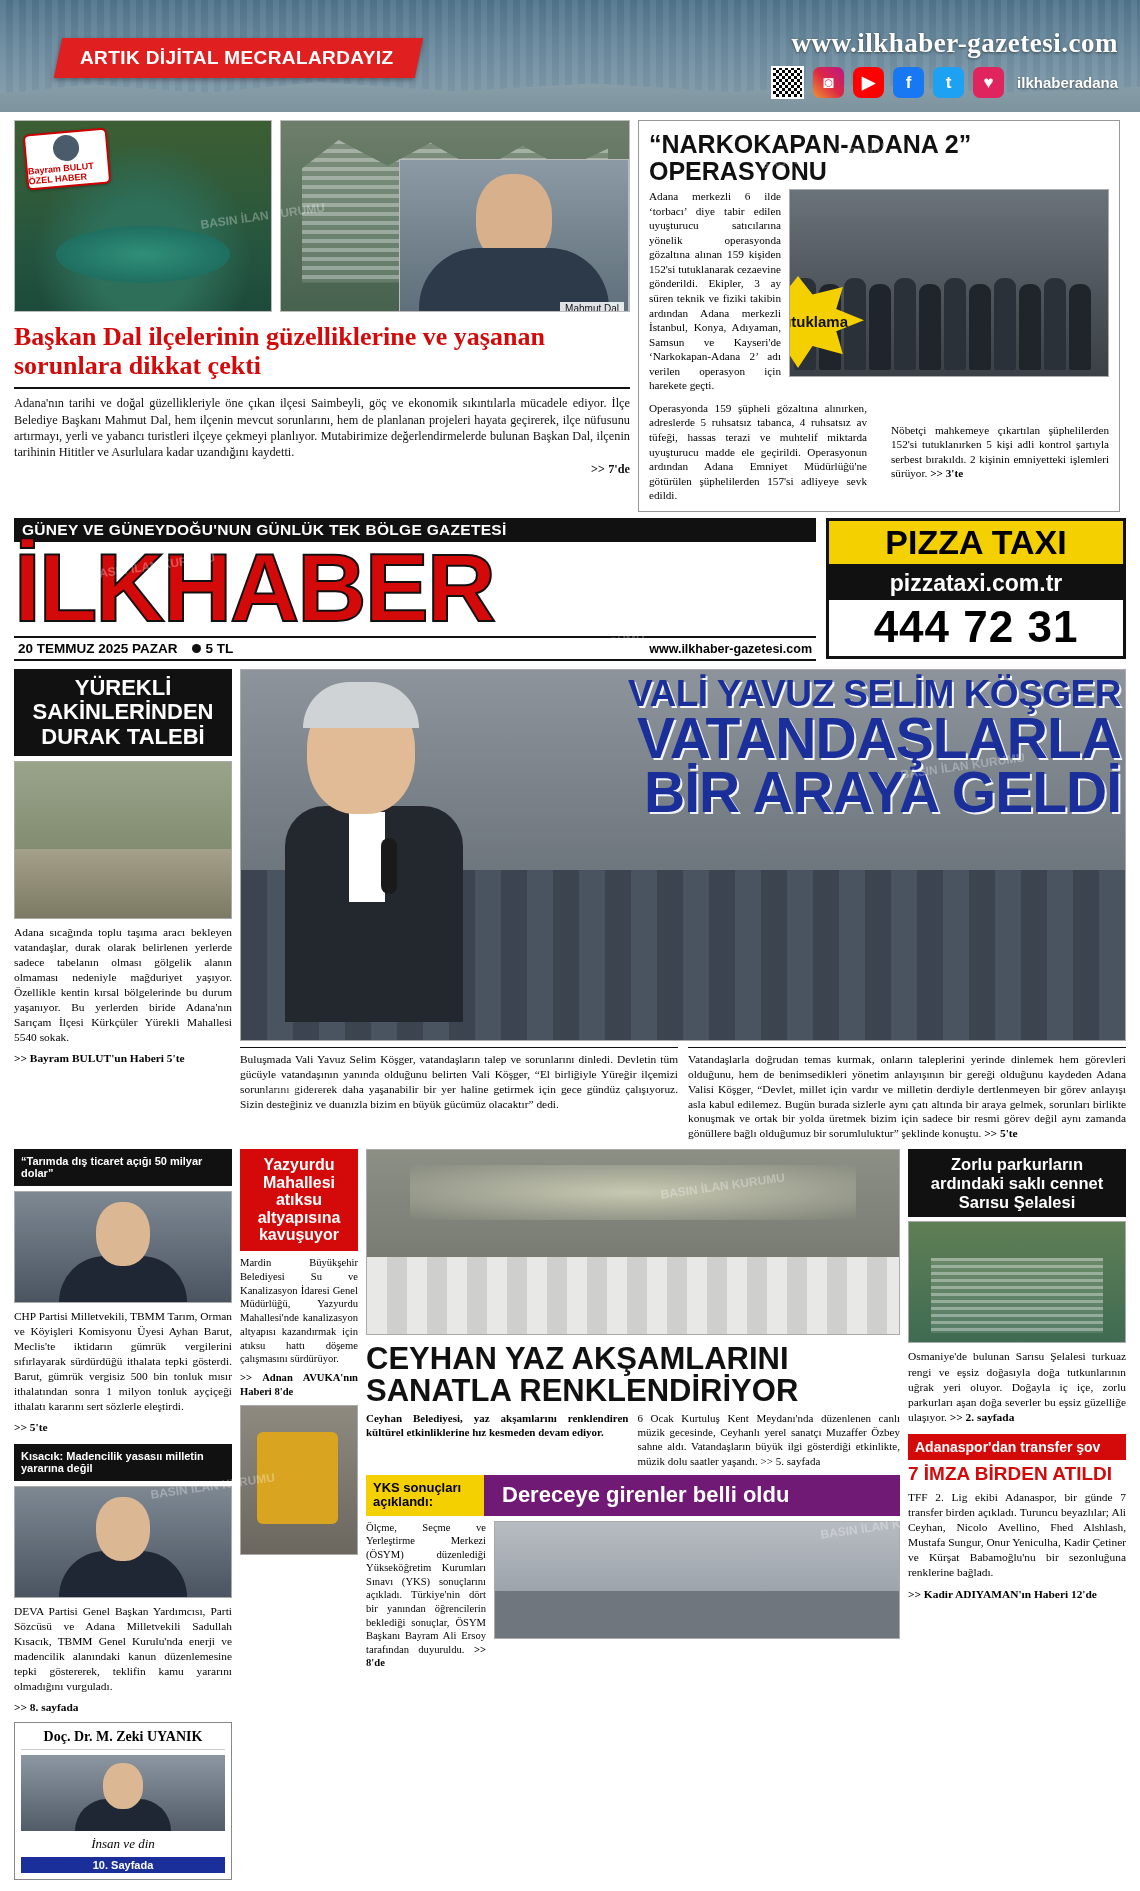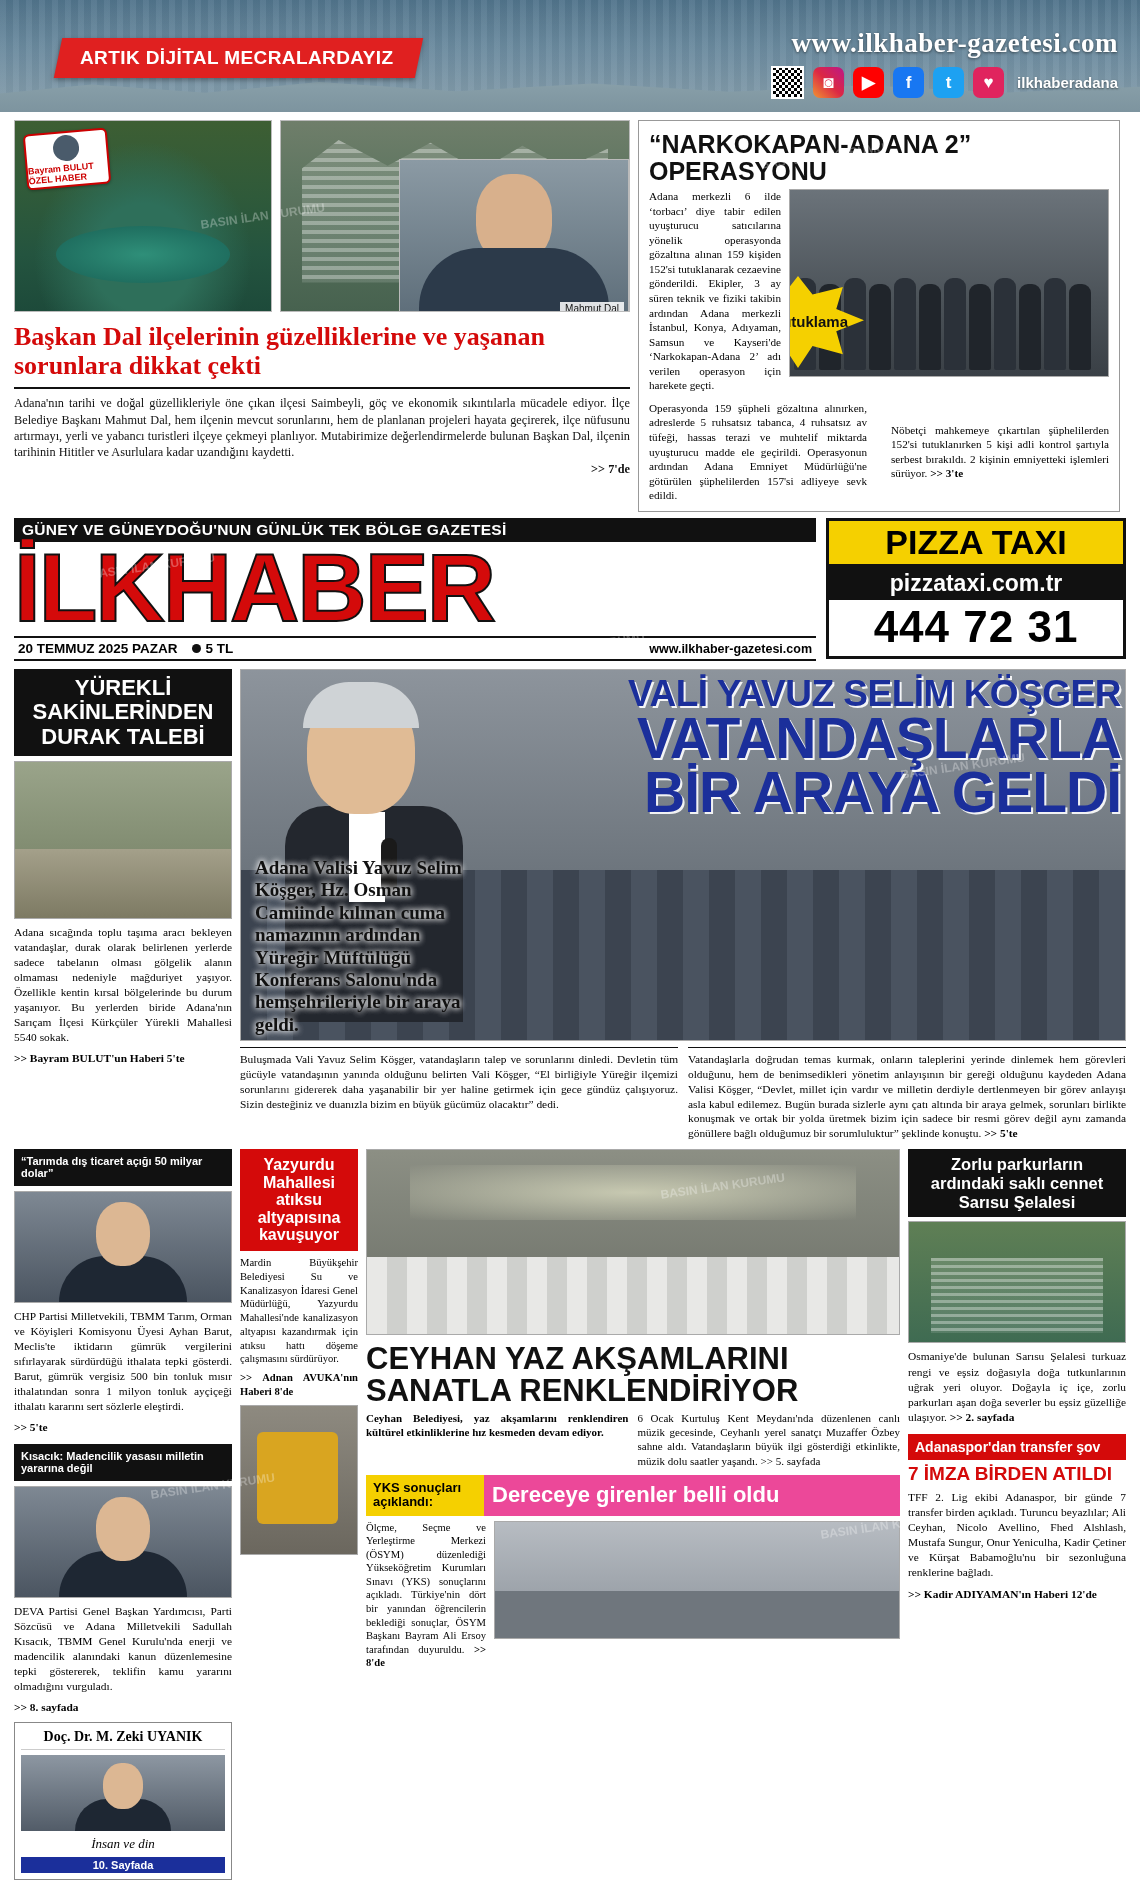--- a/index.html
+++ b/index.html
@@ -249,21 +249,21 @@
   .ceyhan-cols { display:flex; gap:9px; margin-top:5px;}
   .ceyhan-cols .c{flex:1; font-size:11px; line-height:1.28; text-align:justify;}
   .ceyhan-cols .c.bold{font-weight:bold;}
 
   .zorlu-head { background:#111; color:#fff; text-align:center; font-family:"Liberation Sans",sans-serif; font-weight:bold; font-size:16.5px; line-height:1.14; padding:6px 5px;}
   .zorlu-photo{height:122px;background:linear-gradient(180deg,#5f7f55,#3f6b52);border:1px solid #aaa;margin-top:4px;position:relative;overflow:hidden;}
   .zorlu-photo:after{content:"";position:absolute;left:10%;top:30%;width:80%;height:62%;background:repeating-linear-gradient(180deg,rgba(255,255,255,.7) 0 3px,rgba(255,255,255,.2) 3px 7px);opacity:.6;}
 
   .yks-strip { display:flex; align-items:stretch; margin-top:7px;justify-content:center; }
   .yks-left { background:#f5d000; padding:6px 7px; font-family:"Liberation Sans",sans-serif; font-weight:bold; font-size:13px; line-height:1.12; width:118px;}
-  .yks-right { flex:1; background:#ec4899; color:#fff; font-family:"Liberation Sans",sans-serif; font-weight:bold; font-size:22px; display:flex; align-items:center; padding-left:8px;}
+  .yks-right { flex:1; background:#701a75; color:#fff; font-family:"Liberation Sans",sans-serif; font-weight:bold; font-size:22px; display:flex; align-items:center; padding-left:18px;}
 
   .yks-body { display:flex; gap:8px; margin-top:5px;}
   .yks-body .txt{width:120px;font-size:10.6px;line-height:1.28;text-align:justify;}
   .yks-body .pic{flex:1;height:118px;background:linear-gradient(180deg,#b7bcc2,#8c939b);border:1px solid #aaa;position:relative;overflow:hidden;}
   .yks-body .pic .desk{position:absolute;left:0;bottom:0;width:100%;height:40%;background:#6f767d;}
 
   .ads-head{background:#d40a0a;color:#fff;font-family:"Liberation Sans",sans-serif;font-weight:bold;font-size:14px;padding:5px 7px;}
   .ads-sub{color:#d40a0a;font-family:"Liberation Sans",sans-serif;font-weight:bold;font-size:19px;line-height:1.08;margin-top:4px;}
 
   .author-card{border:1px solid #888;margin-top:7px;padding:6px;}
@@ -392,21 +392,20 @@
           <div class="shirt"></div>
           <div class="head"></div>
           <div class="hair"></div>
           <div class="mic"></div>
         </div>
         <div class="hero-title">
           <div class="l1">VALİ YAVUZ SELİM KÖŞGER</div>
           <div class="l2">VATANDAŞLARLA</div>
           <div class="l3">BİR ARAYA GELDİ</div>
         </div>
-        <div class="hero-lead">Adana Valisi Yavuz Selim Köşger, Hz. Osman Camiinde kılınan cuma namazının ardından Yüreğir Müftülüğü Konferans Salonu'nda hemşehrileriyle bir araya geldi.</div>
       </div>
       <div class="hero-cols">
         <div class="c">Buluşmada Vali Yavuz Selim Köşger, vatandaşların talep ve sorunlarını dinledi. Devletin tüm gücüyle vatandaşının yanında olduğunu belirten Vali Köşger, “El birliğiyle Yüreğir ilçemizi sorunlarını gidererek daha yaşanabilir bir yer haline getirmek için gece gündüz çalışıyoruz. Sizin desteğiniz ve duanızla bizim en büyük gücümüz olacaktır” dedi.</div>
         <div class="c">
           <span>Vatandaşlarla doğrudan temas kurmak, onların taleplerini yerinde dinlemek hem görevleri olduğunu, hem de benimsedikleri yönetim anlayışının bir gereği olduğunu kaydeden Adana Valisi Köşger, “Devlet, millet için vardır ve milletin derdiyle dertlenmeyen bir görev anlayışı asla kabul edilemez. Bugün burada sizlerle aynı çatı altında bir araya gelmek, sorunları birlikte konuşmak ve ortak bir yolda üretmek bizim için sadece bir resmi görev değil aynı zamanda gönüllere bağlı olduğumuz bir sorumluluktur” şeklinde konuştu.</span>
           <b>&gt;&gt; 5'te</b>
         </div>
       </div>
     </div>
   </div>

